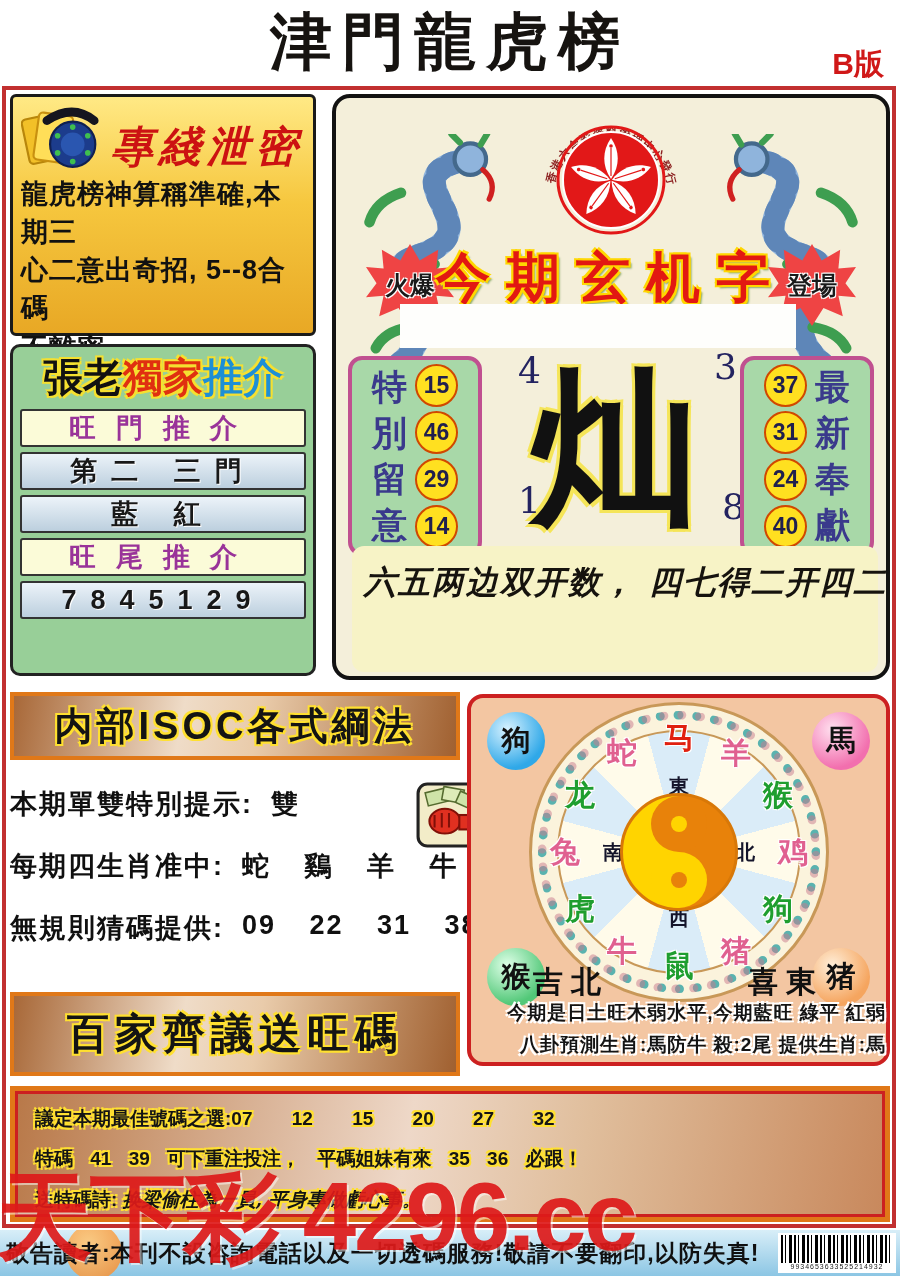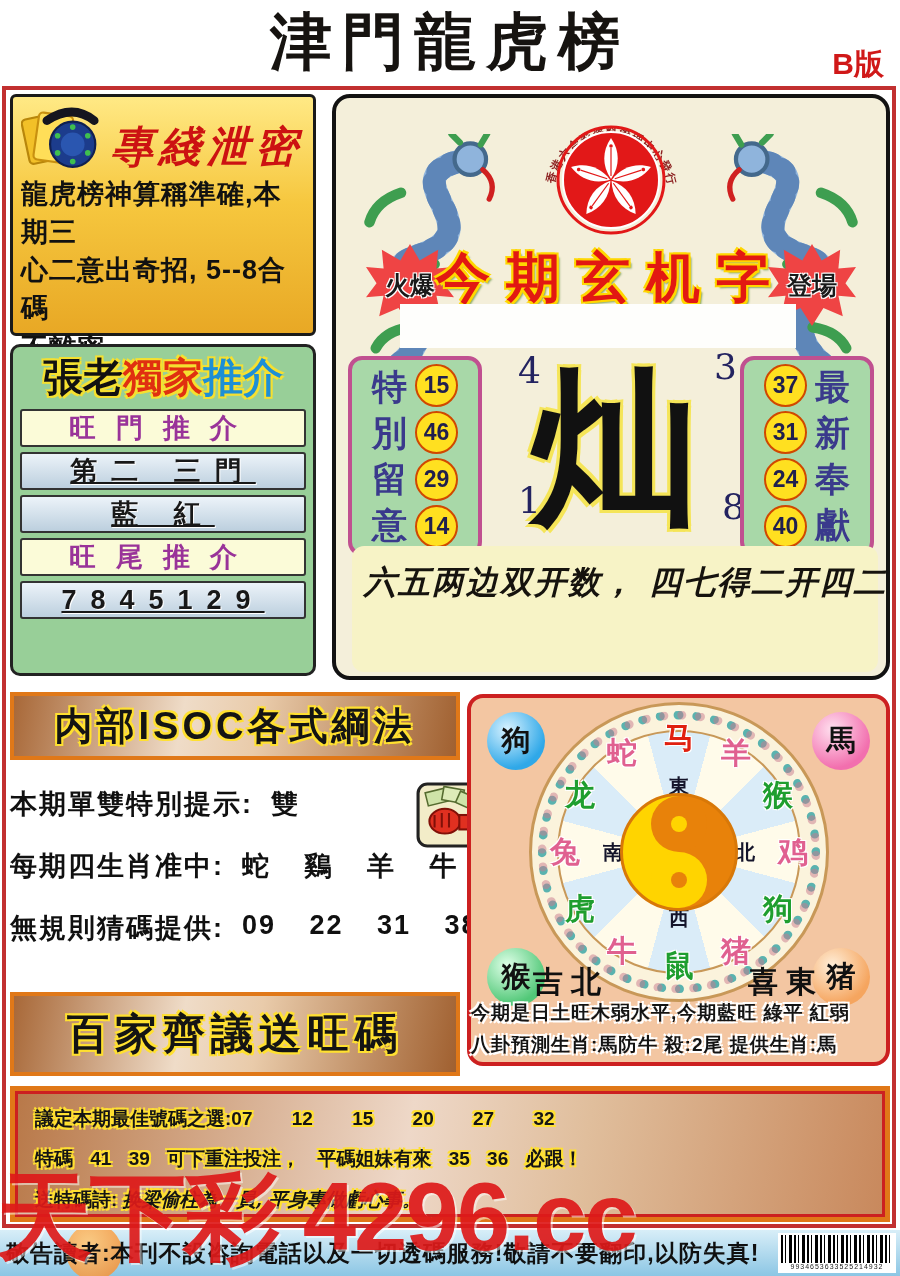--- a/index.html
+++ b/index.html
@@ -40,21 +40,21 @@
            background:#98CF98; border:3px solid #222; border-radius:10px; padding:5px 7px; }
   .zhang-head { text-align:center; font-size:40px; font-weight:900; height:52px; line-height:50px; }
   .zh1 { color:#111; text-shadow:-2px -2px 0 #F5E030,2px -2px 0 #F5E030,-2px 2px 0 #F5E030,2px 2px 0 #F5E030; }
   .zh2 { color:#E03010; text-shadow:-2px -2px 0 #F5E030,2px -2px 0 #F5E030,-2px 2px 0 #F5E030,2px 2px 0 #F5E030; }
   .zh3 { color:#1E8FD5; text-shadow:-2px -2px 0 #F5E030,2px -2px 0 #F5E030,-2px 2px 0 #F5E030,2px 2px 0 #F5E030; }
   .zrow { height:38px; margin-top:5px; border:2px solid #333; border-radius:3px;
           display:flex; align-items:center; justify-content:center;
           font-size:27px; font-weight:bold; }
   .zrow.t { background:#FBFBD8; color:#993399; letter-spacing:20px; }
   .zrow.v { background:linear-gradient(180deg,#ECF3F9,#BCCFDE); color:#181818; letter-spacing:14px;
-            text-shadow:1px 1px 0 #fff;text-decoration:underline; }
+            text-shadow:1px 1px 0 #fff; }
 
   
   .mystery { position:absolute; left:332px; top:94px; width:558px; height:586px;
              background:#F4EFDA; border:4px solid #121212; border-radius:18px; }
   .emblem { position:absolute; left:50%; top:-2px; transform:translateX(-50%); }
   .dragon { position:absolute; top:36px; width:168px; height:252px; }
   .dragon.l { left:2px; } .dragon.r { right:2px; transform:scaleX(-1); }
   .burst { position:absolute; top:146px; width:88px; height:82px; background:#ef4444;
            clip-path:polygon(50% 0%,61% 20%,82% 7%,80% 30%,100% 28%,88% 48%,100% 65%,80% 63%,85% 88%,63% 78%,50% 100%,37% 78%,15% 88%,20% 63%,0% 65%,12% 48%,0% 28%,20% 30%,18% 7%,39% 20%);
            display:flex; align-items:center; justify-content:center; }
@@ -128,21 +128,21 @@
   .yy { position:absolute; left:50%; top:50%; transform:translate(-50%,-50%); width:118px; height:118px;
         border-radius:50%; background:linear-gradient(90deg,#FFD400 50%,#E8820A 50%); border:3px solid #D87808; }
   .yy i { position:absolute; left:50%; transform:translateX(-50%); width:56px; height:56px; border-radius:50%; }
   .yy .top { top:0; background:#E8820A; } .yy .bot { bottom:0; background:#FFD400; }
   .yy .d1 { position:absolute; left:50%; top:20px; transform:translateX(-50%); width:16px; height:16px;
             border-radius:50%; background:#FFD400; }
   .yy .d2 { position:absolute; left:50%; bottom:20px; transform:translateX(-50%); width:16px; height:16px;
             border-radius:50%; background:#E8820A; }
   .luck { position:absolute; top:264px; font-size:30px; font-weight:900; color:#101010; letter-spacing:8px; }
   .luck.l { left:62px; } .luck.r { right:62px; }
-  .wheel-info { position:absolute; left:0; width:100%; text-align:left; font-size:19px; font-weight:900;
+  .wheel-info { position:absolute; left:0; width:100%; text-align:right; font-size:19px; font-weight:900;
                 letter-spacing:1px; white-space:nowrap; }
   .wi1 { top:302px; } .wi2 { top:334px; }
 
   
   .bottombox { position:absolute; left:10px; top:1086px; width:880px; height:136px;
                border:5px solid #E07818; box-shadow:inset 0 0 0 3px #CC2020;
                background:linear-gradient(100deg,#B87848 0%,#EED8C8 45%,#E0BE9C 65%,#C8885C 100%);
                padding:8px 20px; }
   .bline { font-size:19px; font-weight:900; line-height:40px; white-space:nowrap; }
   .bline .nums { word-spacing:34px; } .bline.l2 { word-spacing:12px; }

